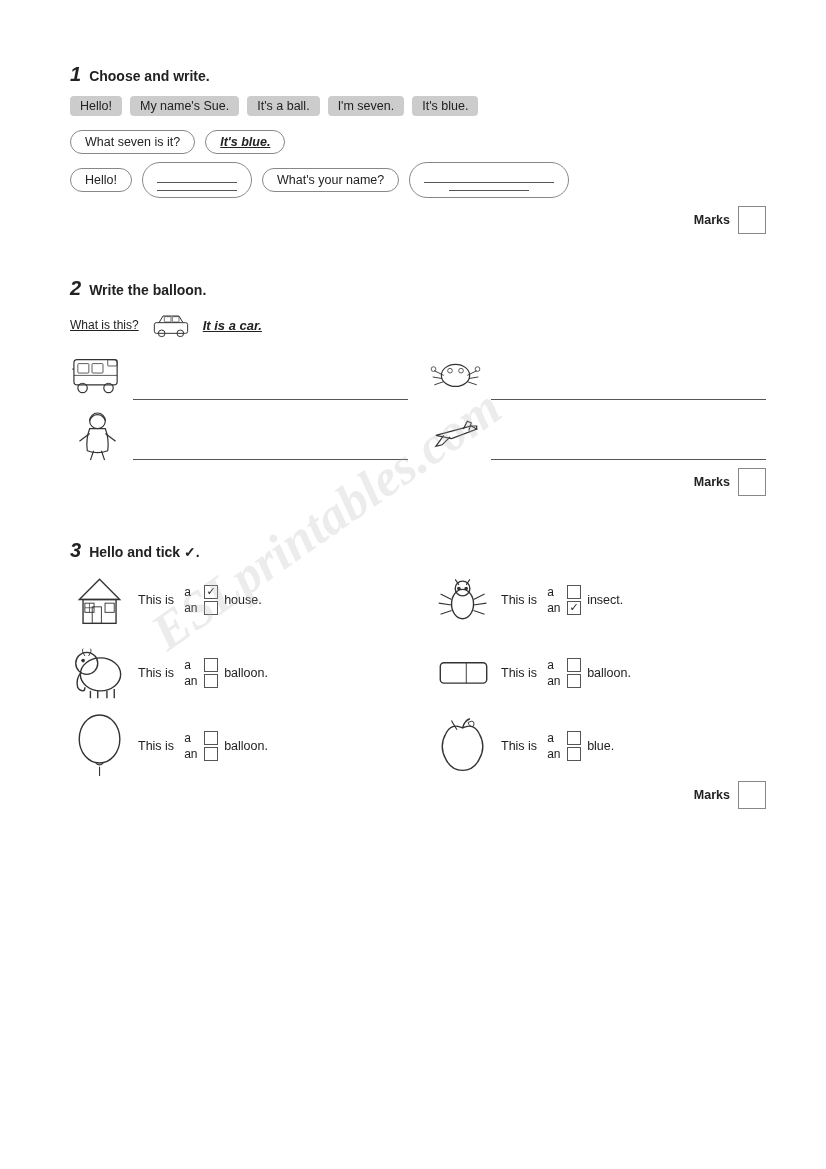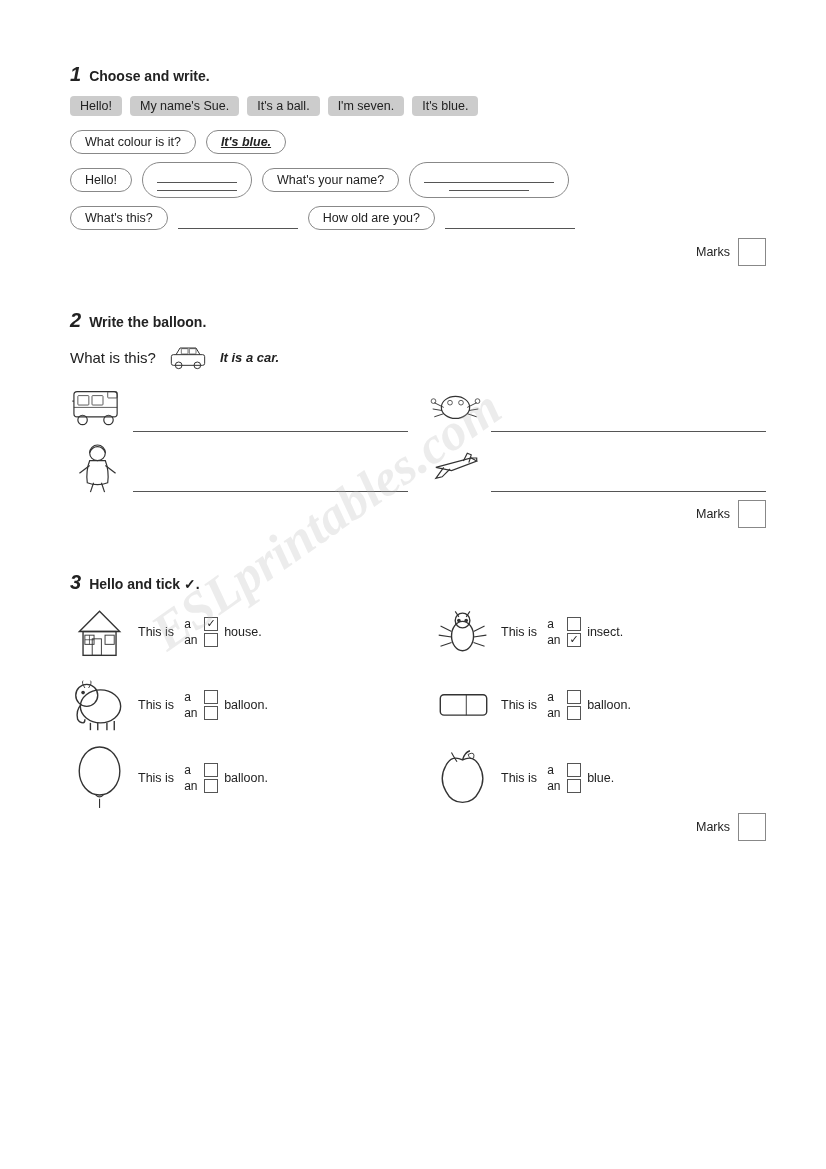--- a/index.html
+++ b/index.html
@@ -81,44 +81,45 @@
 
     
     .marks-row {
       display: flex;
       justify-content: flex-end;
       align-items: center;
       gap: 8px;
       margin-top: 8px;
       margin-bottom: 18px;
     }
-    .marks-label { font-size: 12.5px; }
+    .marks-label { font-size: 12.5px; font-weight: bold; }
     .marks-box {
       border: 1.5px solid #888;
       width: 28px;
       height: 28px;
     }
 
     
     .section2 { margin-bottom: 20px; }
 
     .q2-intro {
       display: flex;
       align-items: center;
       gap: 12px;
       margin-bottom: 10px;
     }
-    .q2-label { font-size: 15px; }
+    .q2-label { font-size: 12px; text-decoration: underline; }
     .car-icon {
       width: 40px;
       height: 30px;
     }
     .q2-answer {
       font-size: 13px;
       font-style: italic;
+      text-decoration: underline;
       font-weight: bold;
     }
 
     .q2-grid {
       display: grid;
       grid-template-columns: 1fr 1fr;
       gap: 10px 20px;
       margin-top: 4px;
     }
     .q2-item {
@@ -233,37 +234,31 @@
       <span class="word-chip">Hello!</span>
       <span class="word-chip">My name's Sue.</span>
       <span class="word-chip">It's a ball.</span>
       <span class="word-chip">I'm seven.</span>
       <span class="word-chip">It's blue.</span>
     </div>
 
     <div class="dialog-rows">
 
       <div class="dialog-row">
-        <span class="bubble">What colour is it?</span>
+        <span class="bubble">What seven is it?</span>
         <span class="bubble-written">It's blue.</span>
       </div>
 
       <div class="dialog-row">
         <span class="bubble">Hello!</span>
         <span class="bubble blank" style="min-width:110px;"><span style="display:inline-block;width:80px;border-bottom:1.5px solid #555;height:16px;"></span></span>
         <span class="bubble">What's your name?</span>
         <span class="bubble blank" style="min-width:160px;"><span style="display:inline-block;width:130px;border-bottom:1.5px solid #555;height:16px;"></span></span>
       </div>
 
-      <div class="dialog-row">
-        <span class="bubble">What's this?</span>
-        <span class="answer-line" style="min-width:120px;"></span>
-        <span class="bubble">How old are you?</span>
-        <span class="answer-line" style="min-width:130px;"></span>
-      </div>
     </div>
 
     <div class="marks-row">
       <span class="marks-label">Marks</span>
       <div class="marks-box"></div>
     </div>
   </div>
 
   <div class="section2">
     <div class="section-header">

